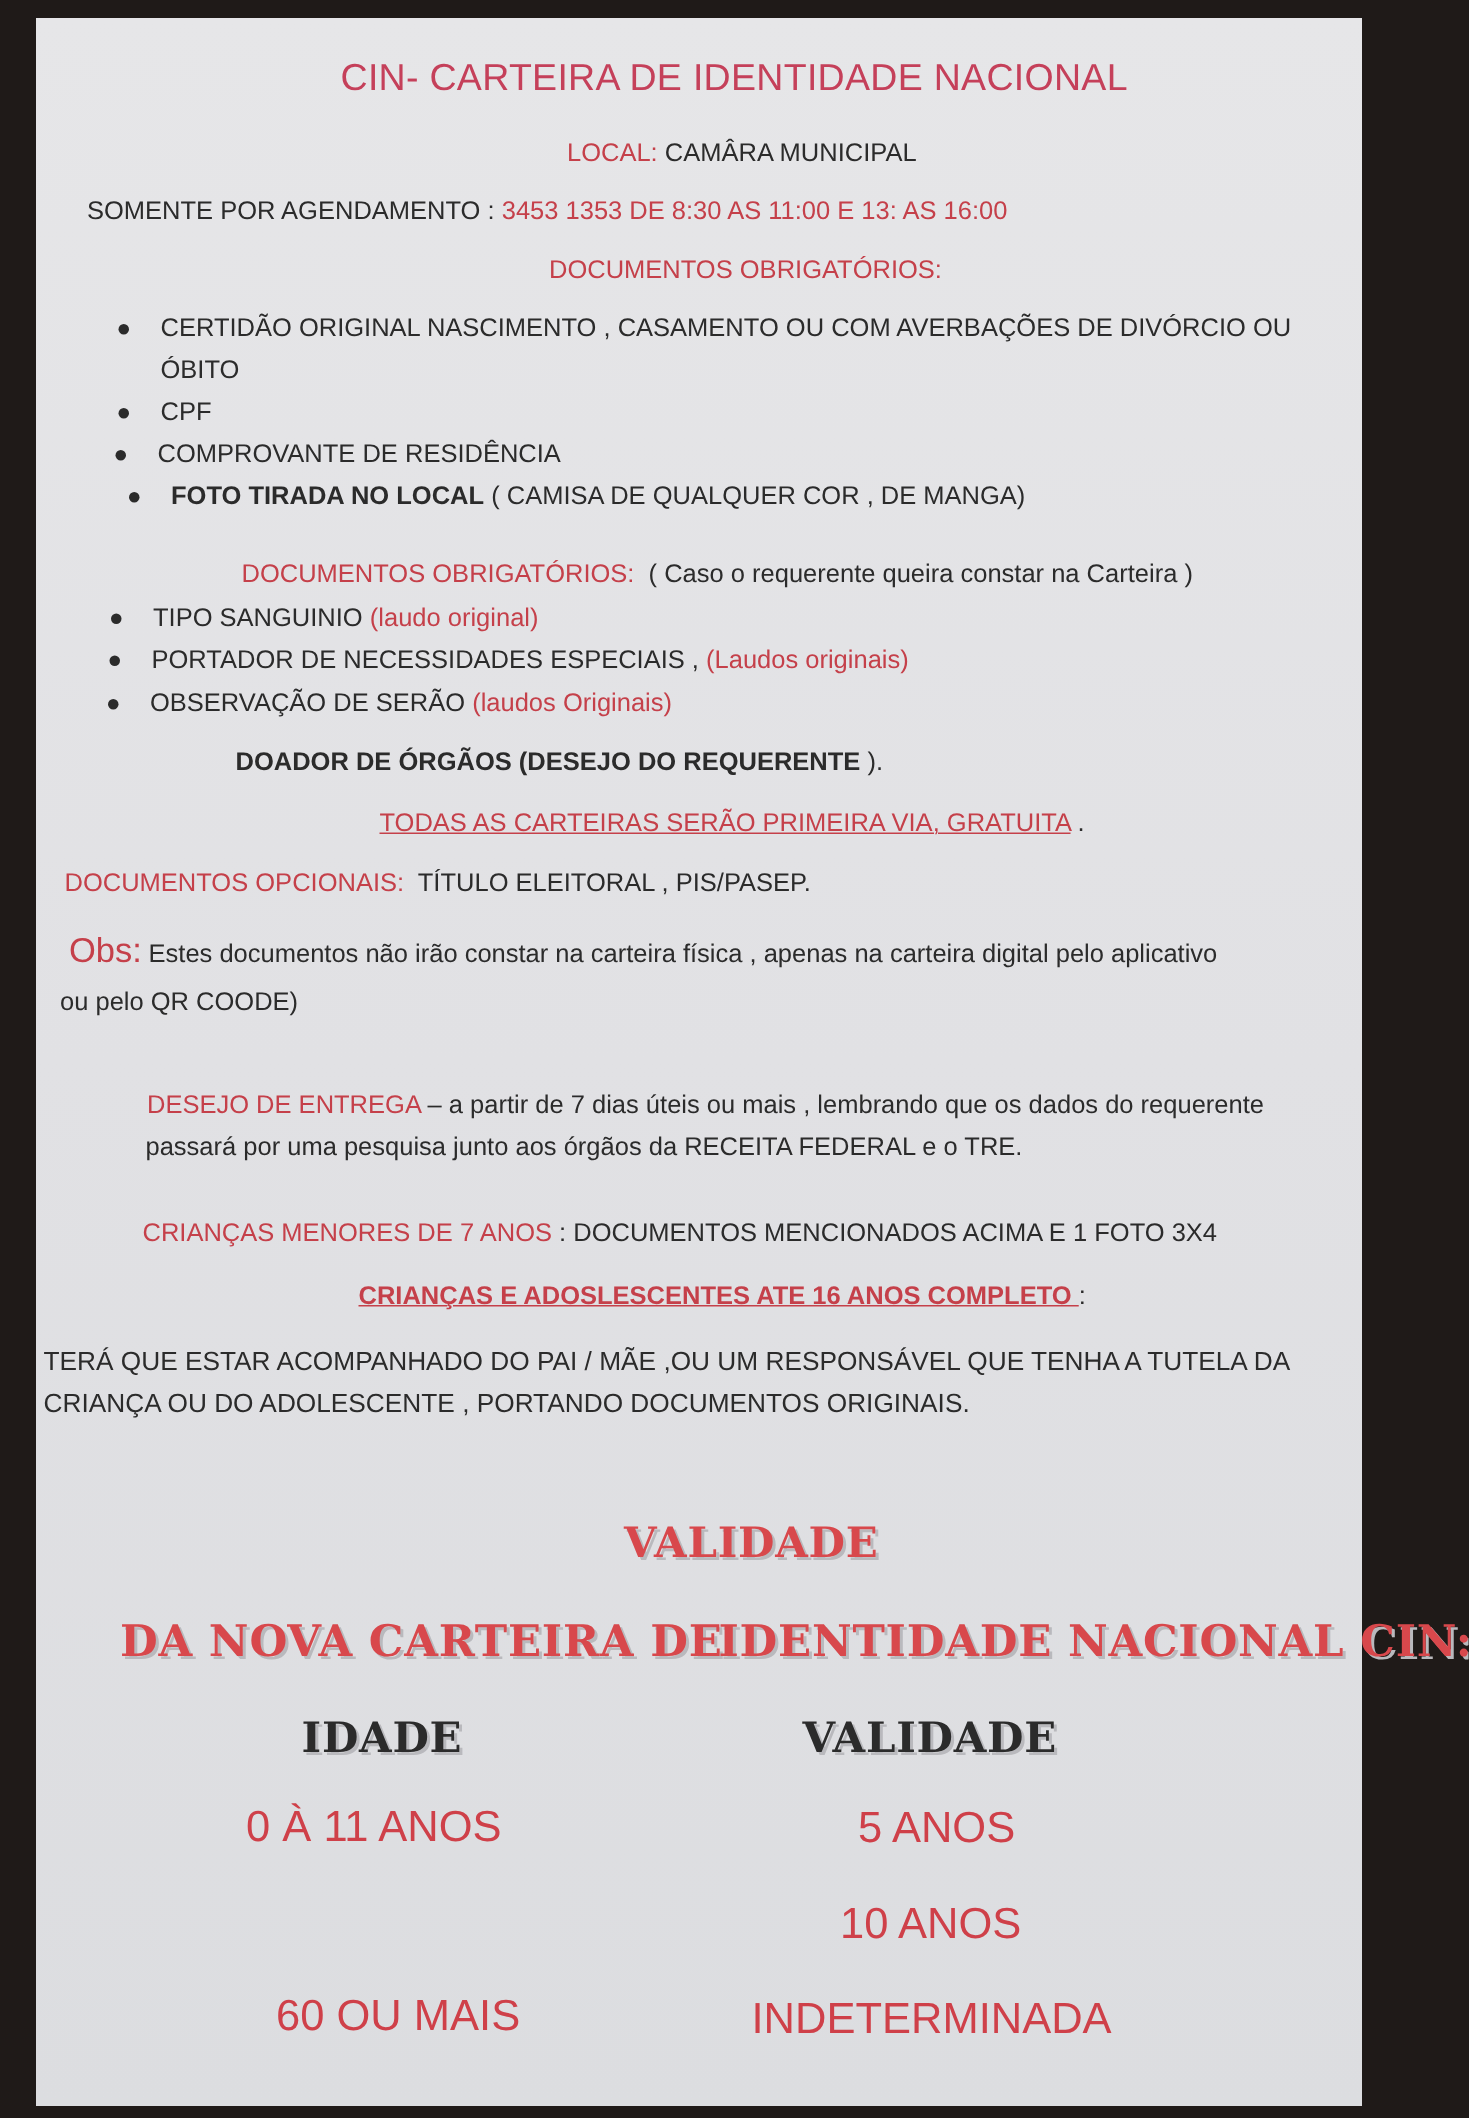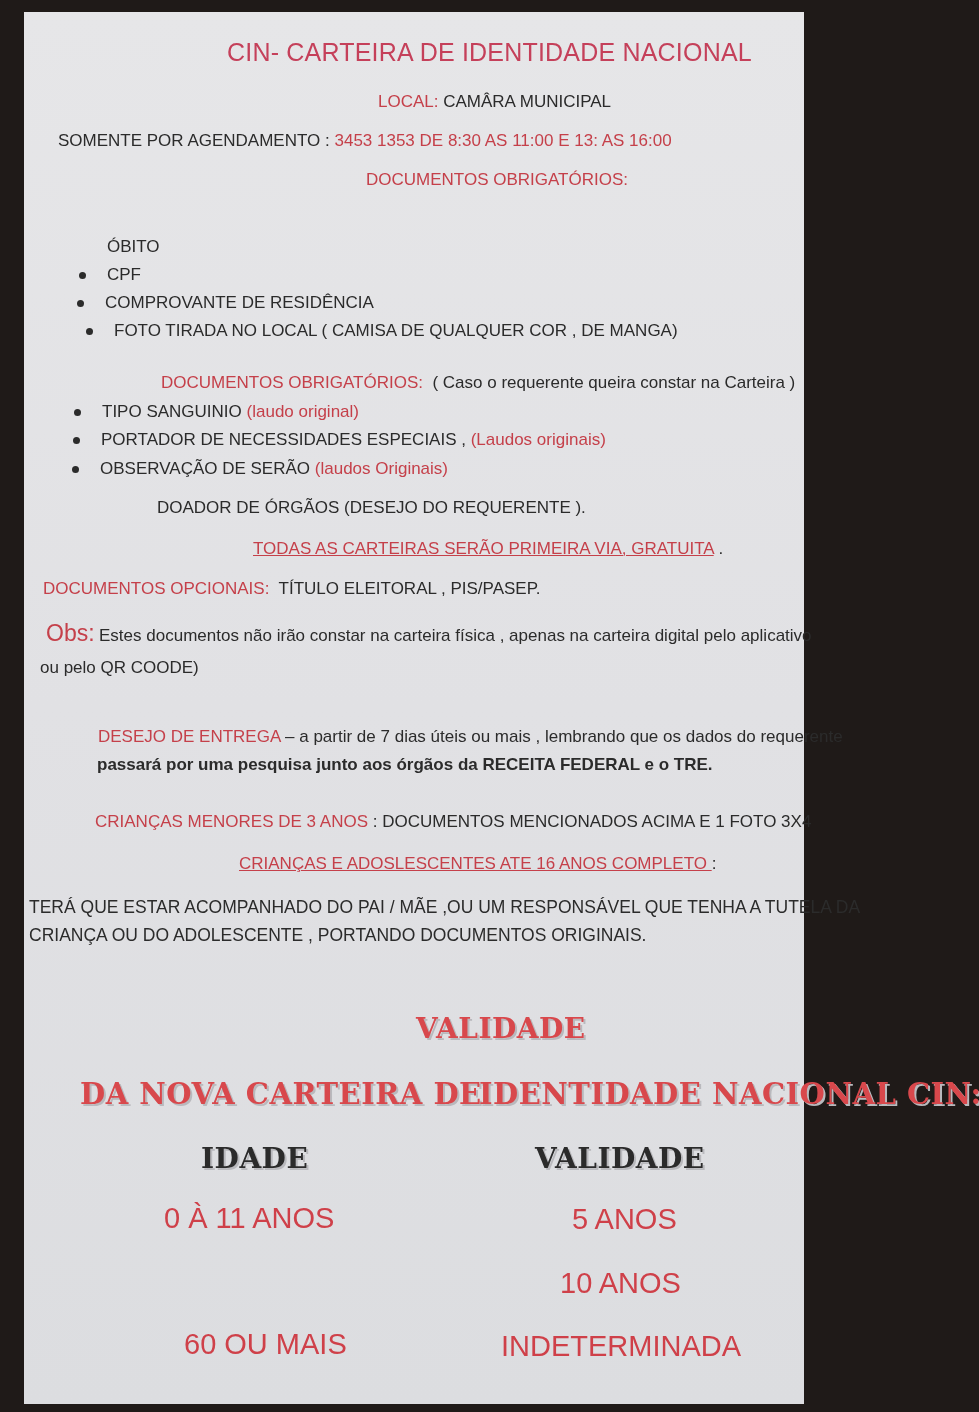--- a/index.html
+++ b/index.html
@@ -3,28 +3,28 @@
 <meta charset="utf-8">
 <style>
   html, body { margin: 0; padding: 0; }
   body {
     width: 979px; height: 1412px; overflow: hidden;
     background: #1f1a18;
     font-family: "Liberation Sans", sans-serif;
     position: relative;
   }
   .paper {
-    position: absolute; left: 24px; top: 12px; width: 780px; height: 1392px;
+    position: absolute; left: 24px; top: 12px; width: 884px; height: 1392px;
     background: linear-gradient(180deg, #e6e6e8 0%, #e1e1e4 50%, #dcdde0 100%);
     color: #2a2a2a;
   }
   .abs { position: absolute; white-space: nowrap; }
   .red { color: #c5404a; }
   .dark { color: #2b2b2b; }
-  .b { font-weight: normal; }
+  .b { font-weight: bold; }
   .u { text-decoration: underline; text-decoration-thickness: 1px; }
   .title { font-size: 25px; color: #c5405a; letter-spacing: 0.2px; }
   .t17 { font-size: 17px; text-align: right; }
   .t18 { font-size: 17.5px; }
   .bullet::before {
     content: ""; position: absolute; left: -28px; top: 7px;
     width: 7px; height: 7px; border-radius: 50%; background: #2b2b2b;
   }
   .fancy {
     font-family: "DejaVu Serif", serif; font-weight: bold;
@@ -46,20 +46,23 @@
     <span class="dark">CAMÂRA MUNICIPAL</span>
   </div>
 
   <div class="abs t17" style="left:34px; top:119px;">
     <span class="dark">SOMENTE POR AGENDAMENTO   :</span>
     <span class="red">3453 1353 DE 8:30 AS 11:00 E 13: AS 16:00</span>
   </div>
 
   <div class="abs t17 red" style="left:342px; top:158px;">DOCUMENTOS OBRIGATÓRIOS:</div>
 
+  <div class="abs t17 dark bullet" style="left:83px; top:197px;">
+    <span>CERTIDÃO ORIGINAL NASCIMENTO   , CASAMENTO OU COM AVERBAÇÕES DE DIVÓRCIO OU</span>
+  </div>
   <div class="abs t17 dark" style="left:83px; top:225px;">ÓBITO</div>
   <div class="abs t17 dark bullet" style="left:83px; top:253px;">CPF</div>
   <div class="abs t17 dark bullet" style="left:81px; top:281px;">COMPROVANTE DE RESIDÊNCIA</div>
   <div class="abs t17 dark bullet" style="left:90px; top:309px;">
     <span class="b">FOTO TIRADA NO LOCAL</span><span> ( CAMISA DE QUALQUER COR , DE MANGA)</span>
   </div>
 
   <div class="abs t17" style="left:137px; top:361px;">
     <span class="red">DOCUMENTOS OBRIGATÓRIOS:</span>&nbsp;
     <span class="dark">( Caso o requerente queira constar na Carteira )</span>
@@ -90,24 +93,24 @@
 
   <div class="abs dark" style="left:22px; top:608px;">
     <span class="red" style="font-size:23px;">Obs:</span>
     <span class="t17">Estes documentos não irão constar na carteira física , apenas na carteira digital pelo aplicativo</span>
   </div>
   <div class="abs t17 dark" style="left:16px; top:646px;">ou pelo QR COODE)</div>
 
   <div class="abs t17" style="left:74px; top:715px;">
     <span class="red">DESEJO DE ENTREGA</span><span class="dark"> – a partir de 7 dias úteis  ou  mais ,  lembrando que os dados do requerente</span>
   </div>
-  <div class="abs t17 dark" style="left:73px; top:743px;font-weight:bold;">passará por uma pesquisa junto aos órgãos da RECEITA FEDERAL  e o TRE.</div>
+  <div class="abs t17 dark" style="left:73px; top:743px;">passará por uma pesquisa junto aos órgãos da RECEITA FEDERAL  e o TRE.</div>
 
   <div class="abs t17" style="left:71px; top:800px;">
-    <span class="red">CRIANÇAS MENORES DE 3 ANOS</span><span class="dark"> :  DOCUMENTOS MENCIONADOS ACIMA  E 1 FOTO 3X4</span>
+    <span class="red">CRIANÇAS MENORES DE 7 ANOS</span><span class="dark"> :  DOCUMENTOS MENCIONADOS ACIMA  E 1 FOTO 3X4</span>
   </div>
 
   <div class="abs t17" style="left:215px; top:842px;">
     <span class="red b u">CRIANÇAS E ADOSLESCENTES ATE 16 ANOS COMPLETO </span><span class="dark"> :</span>
   </div>
   <div class="abs t18 dark" style="left:5px; top:885px;">TERÁ QUE ESTAR   ACOMPANHADO   DO PAI  /  MÃE ,OU UM  RESPONSÁVEL  QUE TENHA A TUTELA DA</div>
   <div class="abs t18 dark" style="left:5px; top:913px;">CRIANÇA OU DO ADOLESCENTE , PORTANDO DOCUMENTOS ORIGINAIS.</div>
 
   <div class="abs fancy red" style="left:392px; top:1000px; font-size:28px;">VALIDADE</div>
   <div class="abs fancy red" style="left:56px; top:1065px; font-size:29px;">DA NOVA CARTEIRA DE</div>

